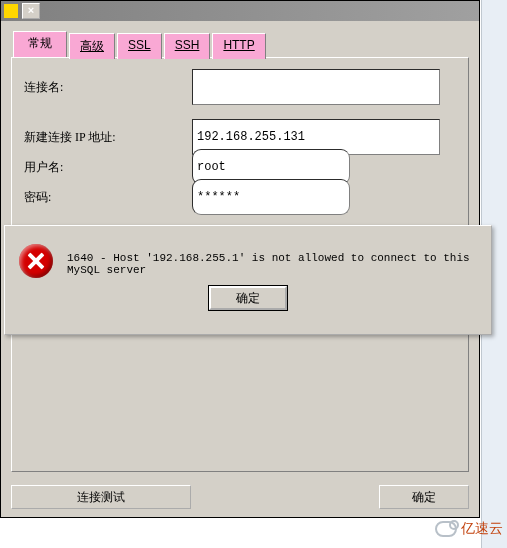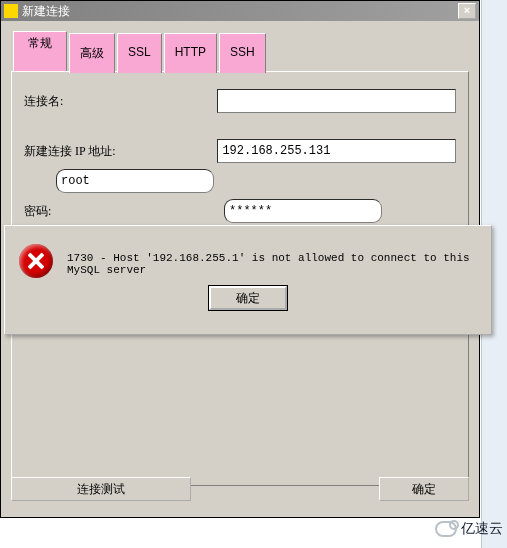--- a/index.html
+++ b/index.html
@@ -59,21 +59,22 @@
       border-right: 1px solid #808080;
       border-bottom: none;
       background: #f9a8d4;
       margin-right: 2px;
       cursor: pointer;
       font-size: 12px;
       position: relative;
     }
     .tab.inactive {
       top: 2px;
-      padding: 11px 10px;
+      padding: 4px 10px;
+      text-decoration: underline;
     }
     .tab.active {
       z-index: 2;
     }
     .tab-panel {
       border: 1px solid #fff;
       border-right-color: #808080;
       border-bottom-color: #808080;
       margin: 0 10px 10px 10px;
       padding: 18px 12px;
@@ -90,29 +91,28 @@
       width: 168px;
       font-size: 12px;
       font-family: Liberation Serif, serif;
     }
     .form-input {
       border: 1px inset #808080;
       background: #fff;
       padding: 2px 4px;
       font-size: 12px;
       font-family: "Courier New", monospace;
-      height: 24px;
-      margin-left: 32px;
+      height: 36px;
     }
     .input-wide { width: 248px; }
     .input-med { width: 158px; border-radius: 9px; }
     .input-sm { width: 50px; }
     .bottom-buttons {
       position: absolute;
-      bottom: 16px;
+      bottom: 8px;
       left: 0;
       right: 0;
       display: flex;
       padding: 0 10px;
       gap: 16px;
     }
     .btn {
       border: 1px outset #fff;
       background: #d4d0c8;
       height: 24px;
@@ -188,21 +188,21 @@
       background: #e8eef5;
       border-left: 1px solid #c0c8d0;
     }
     .watermark {
       position: absolute;
       right: 4px;
       bottom: 10px;
       display: flex;
       align-items: center;
       gap: 4px;
-      color: #0f172a;
+      color: #c2410c;
       font-size: 14px;
       z-index: 20;
     }
     .watermark-logo {
       width: 22px; height: 16px;
       border: 2px solid #b8c0c8;
       border-radius: 10px;
       position: relative;
     }
     .watermark-logo::after {
@@ -214,61 +214,61 @@
     }
   </style>
 </head>
 <body>
 
 <div class="right-strip"></div>
 
 <div class="main-window">
   <div class="titlebar">
     <span class="titlebar-icon"></span>
-    <span class="titlebar-text">新建连接</span>
     <div class="close-btn">×</div>
   </div>
 
   <div class="tabs">
     <div class="tab active">常规</div>
     <div class="tab inactive">高级</div>
     <div class="tab inactive">SSL</div>
+    <div class="tab inactive">SSH</div>
     <div class="tab inactive">HTTP</div>
-    <div class="tab inactive">SSH</div>
   </div>
 
   <div class="tab-panel">
     <div class="form-row">
       <span class="form-label">连接名:</span>
       <input class="form-input input-wide" value="" style="">
     </div>
     <div class="form-row gap">
       <span class="form-label">新建连接 IP 地址:</span>
       <input class="form-input input-wide" value="192.168.255.131" style="">
     </div>
     <div class="form-row">
+      <span class="form-label">用户名:</span>
       <input class="form-input input-med" value="root" style="">
     </div>
     <div class="form-row">
       <span class="form-label">密码:</span>
       <input class="form-input input-med" value="******" style="">
     </div>
   </div>
 
   <div class="bottom-buttons">
     <button class="btn btn-test">连接测试</button>
     <div class="spacer"></div>
     <button class="btn btn-ok">确定</button>
   </div>
 </div>
 
 <div class="error-dialog">
   <div class="error-body">
     <div class="error-icon"></div>
-    <div class="error-text">1730 - Host '192.168.255.1' is not allowed to connect to this MySQL server</div>
+    <div class="error-text">1640 - Host '192.168.255.1' is not allowed to connect to this MySQL server</div>
   </div>
   <div class="error-btns">
     <button class="error-ok-btn">确定</button>
   </div>
 </div>
 
 <div class="watermark">
   <span class="watermark-logo"></span>
   <span>亿速云</span>
 </div>

